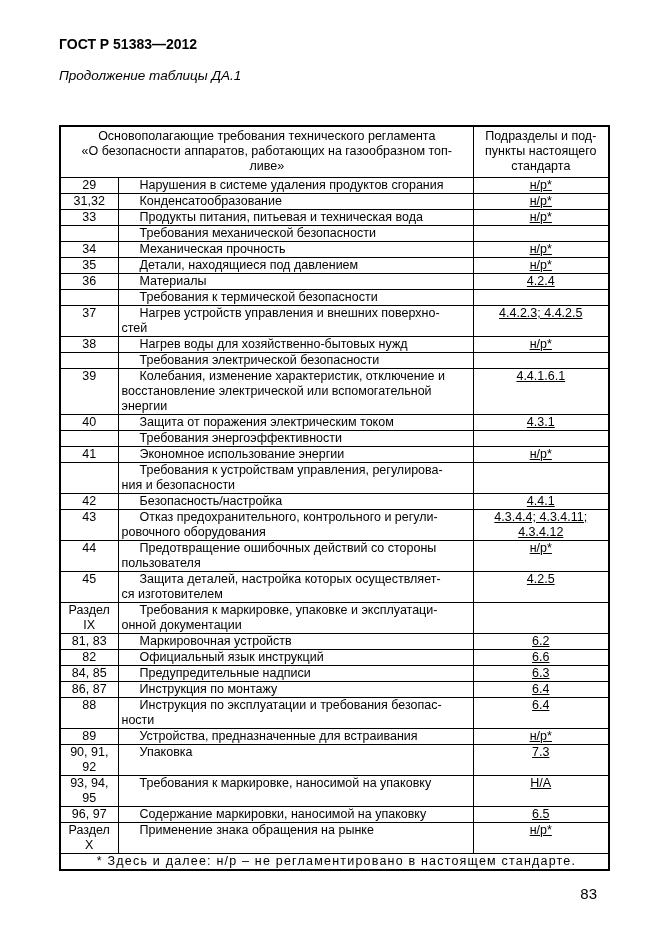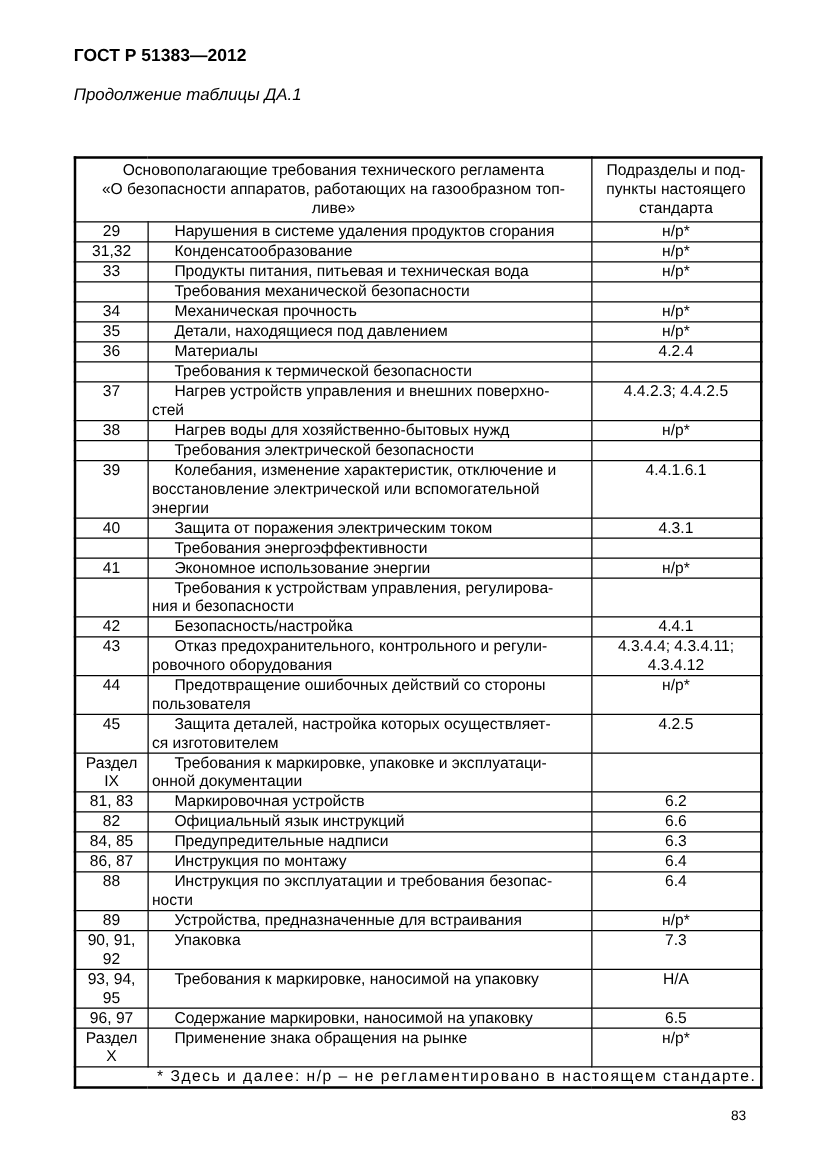--- a/index.html
+++ b/index.html
@@ -48,32 +48,32 @@
   table.req-table th {
     font-weight: normal;
     text-align: center;
     padding: 2px 4px 3px 4px;
   }
   col.c-num  { width: 58px; }
   col.c-desc { width: 355px; }
   col.c-ref  { width: 136px; }
   td.num { text-align: center; }
   td.desc { text-align: left; text-indent: 18px; }
-  td.ref { text-align: center; }
+  td.ref { text-align: center; text-decoration: underline; }
   td.footnote-cell {
-    text-align: right;
+    text-align: center;
     text-indent: 4px;
     letter-spacing: 1.2px;
     padding: 1px 3px;
   }
   .page-number {
     position: absolute;
     right: 64px;
     bottom: 34px;
-    font-size: 11px;
+    font-size: 15px;
     line-height: 15px;
   }
 </style>
 </head>
 <body>
 
 <div class="page">
 
   <div class="doc-ref">ГОСТ Р 51383—2012</div>
 

